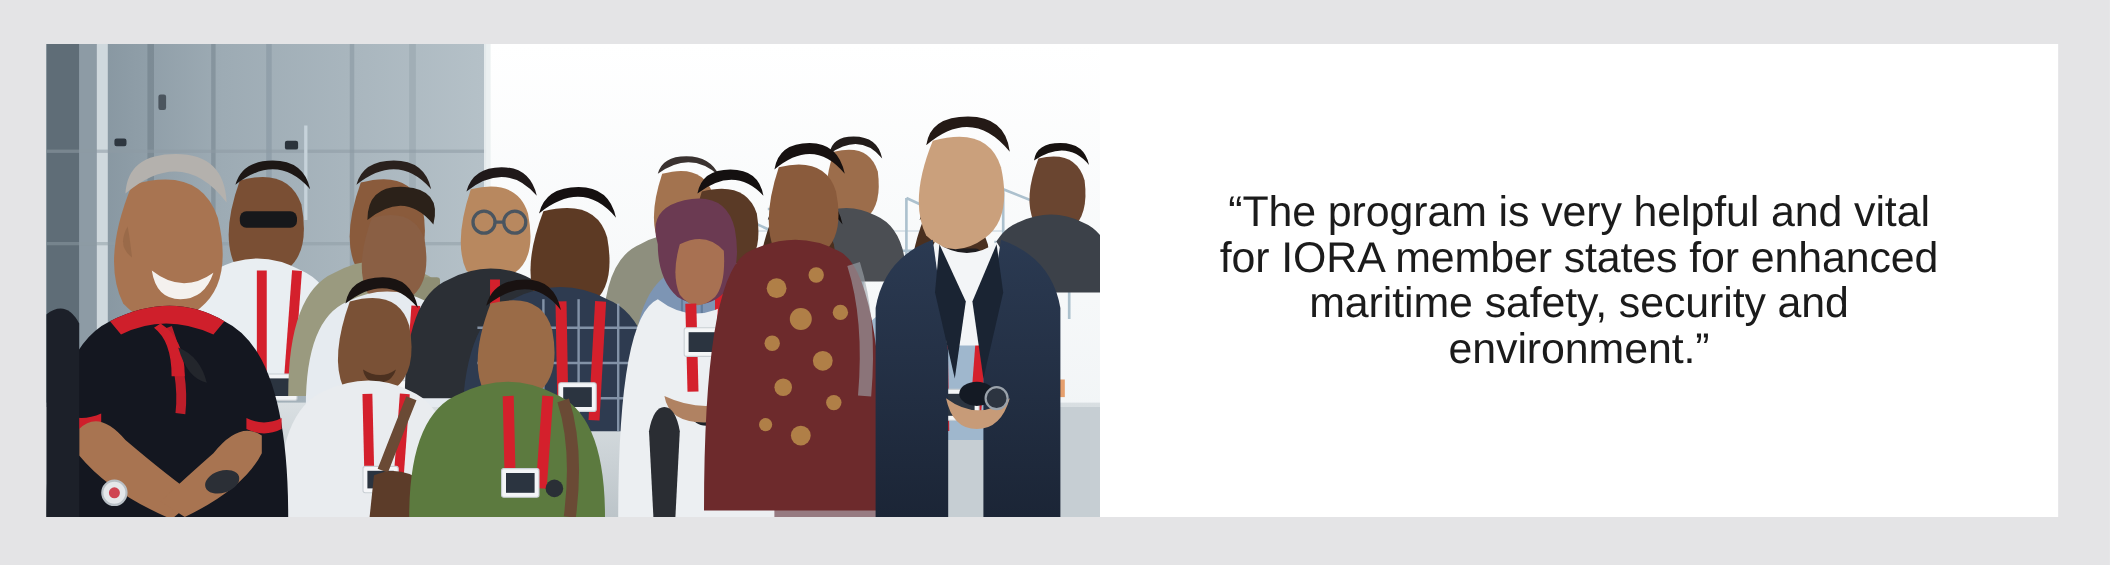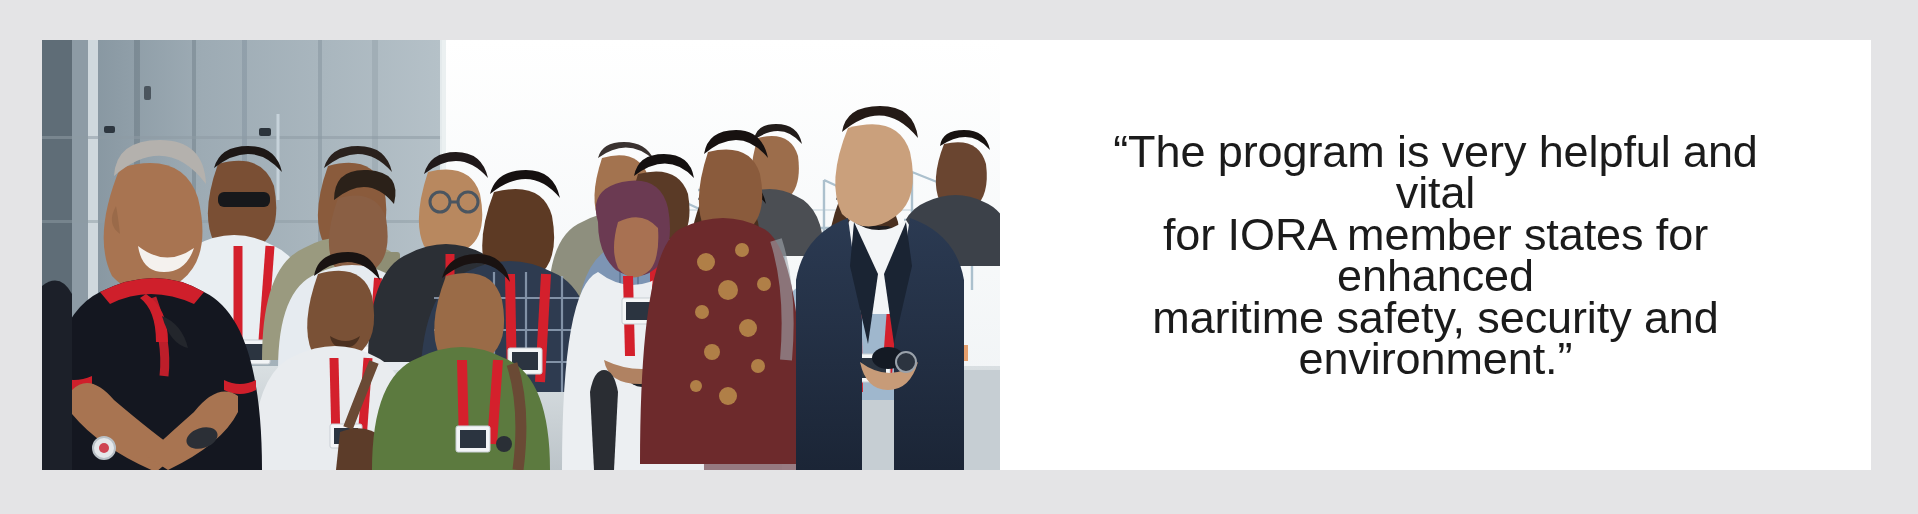--- a/index.html
+++ b/index.html
@@ -53,21 +53,21 @@
     background: #ffffff;
     display: flex;
     align-items: center;
     justify-content: center;
   }
   #quote-block {
     width: 660px;
     text-align: center;
     color: #1b1b1b;
     font-family: "Liberation Sans", sans-serif;
-    font-size: 45px;
+    font-size: 39px;
     font-weight: 400;
     line-height: 41.5px;
     letter-spacing: -0.1px;
     white-space: pre-line;
   }
 </style>
 </head>
 <body>
 
 <div id="stage">

